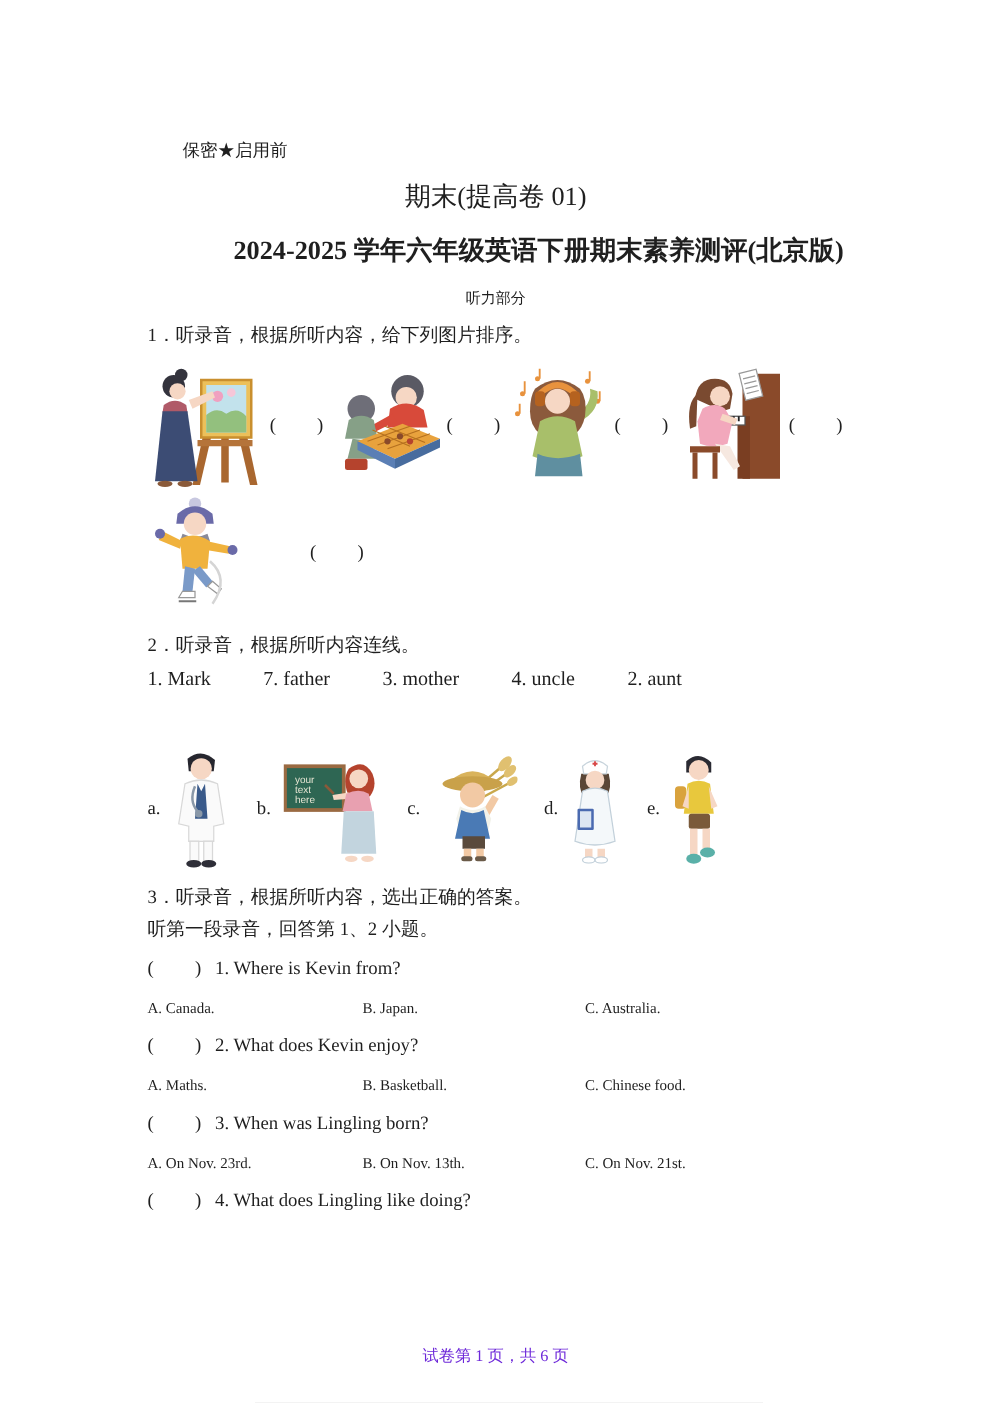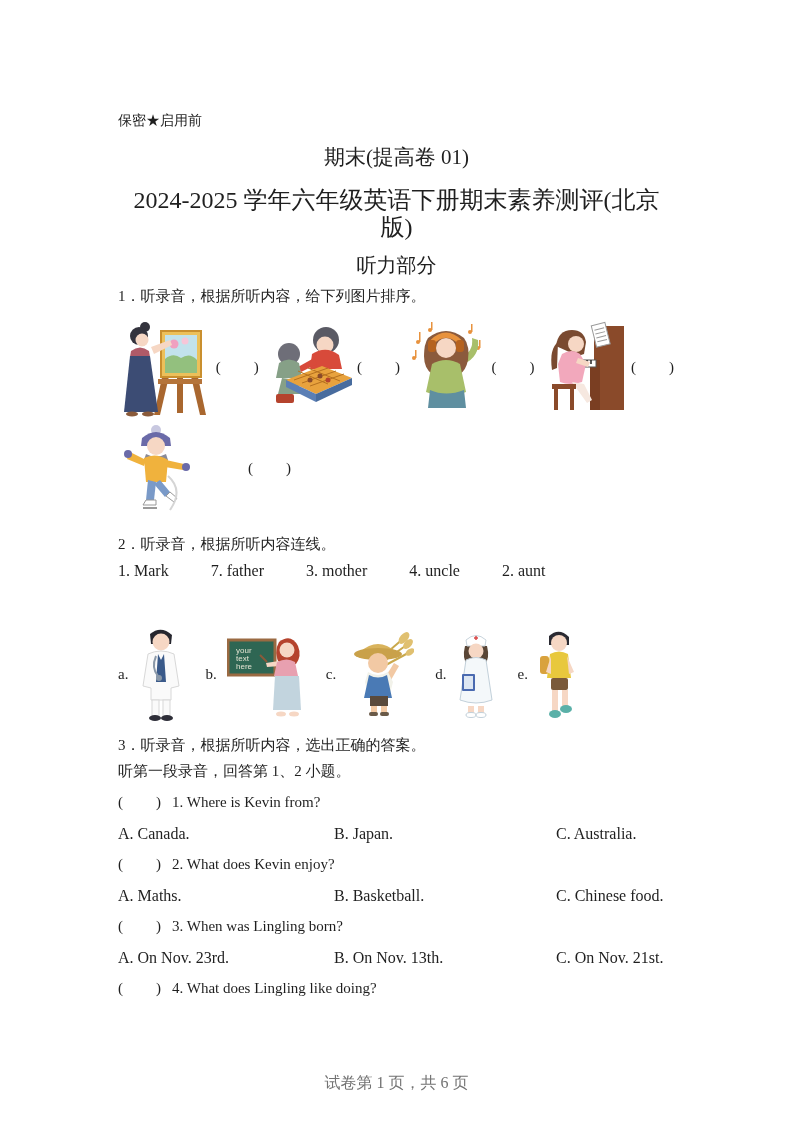--- a/index.html
+++ b/index.html
@@ -9,50 +9,50 @@
     width: 793px;
     height: 1122px;
     margin: 0 auto;
     background: #ffffff;
     font-family: "Liberation Serif", "DejaVu Serif", serif;
     color: #1f1f1f;
     overflow: hidden;
   }
   .content { padding: 112px 118px 0 118px; }
 
-  .confidential { font-size: 14px; margin-bottom: 14px; }
+  .confidential { font-size: 14px; margin-bottom: 14px; margin-left: 28px; }
   .title { text-align: center; font-size: 21px; font-weight: normal; line-height: 26px; margin-bottom: 17px; }
-  .subtitle { text-align: center; font-size: 24px; font-weight: normal; line-height: 27px; margin-bottom: 15px; }
-  .section-head { text-align: center; font-size: 20px; line-height: 18px; margin-bottom: 13px; }
+  .subtitle { text-align: right; font-size: 21px; font-weight: bold; line-height: 27px; margin-bottom: 15px; }
+  .section-head { text-align: center; font-size: 12px; line-height: 18px; margin-bottom: 13px; }
 
   .prompt { font-size: 15px; line-height: 19px; margin-bottom: 7px; }
   .blank { font-size: 15px; white-space: pre; letter-spacing: 1px; }
 
   .pic-row-1 { display: flex; align-items: center; justify-content: space-between; height: 108px; }
   .pic-row-2 { display: flex; align-items: center; height: 94px; margin-bottom: 20px; }
   .pic-row-2 .blank { margin-left: 48px; }
 
   .word-row { display: flex; gap: 42px; font-size: 16px; line-height: 19px; margin-bottom: 44px; }
 
   .match-row { display: flex; align-items: center; justify-content: space-between; width: 462px; height: 100px; margin-bottom: 12px; }
   .match-pair { display: flex; align-items: center; gap: 10px; }
   .match-label { font-size: 15px; }
 
   .qline { display: flex; gap: 10px; font-size: 15px; line-height: 19px; margin-bottom: 12px; }
   .note { font-size: 15px; line-height: 19px; margin-bottom: 12px; }
-  .opts { display: grid; grid-template-columns: 172px 178px auto; font-size: 16px; line-height: 19px; margin-bottom: 12px; gap: 44px; }
+  .opts { display: grid; grid-template-columns: 172px 178px auto; font-size: 12px; line-height: 19px; margin-bottom: 12px; }
 
   .footer {
     position: absolute;
     bottom: 28px;
     left: 0;
     width: 100%;
     text-align: center;
-    font-size: 16px;
-    color: #737373;
+    font-size: 13px;
+    color: #6d28d9;
   }
   svg { display: block; }
 </style>
 </head>
 <body>
 
 <div class="page">
   <div class="content">
 
     <div class="confidential">保密★启用前</div>

